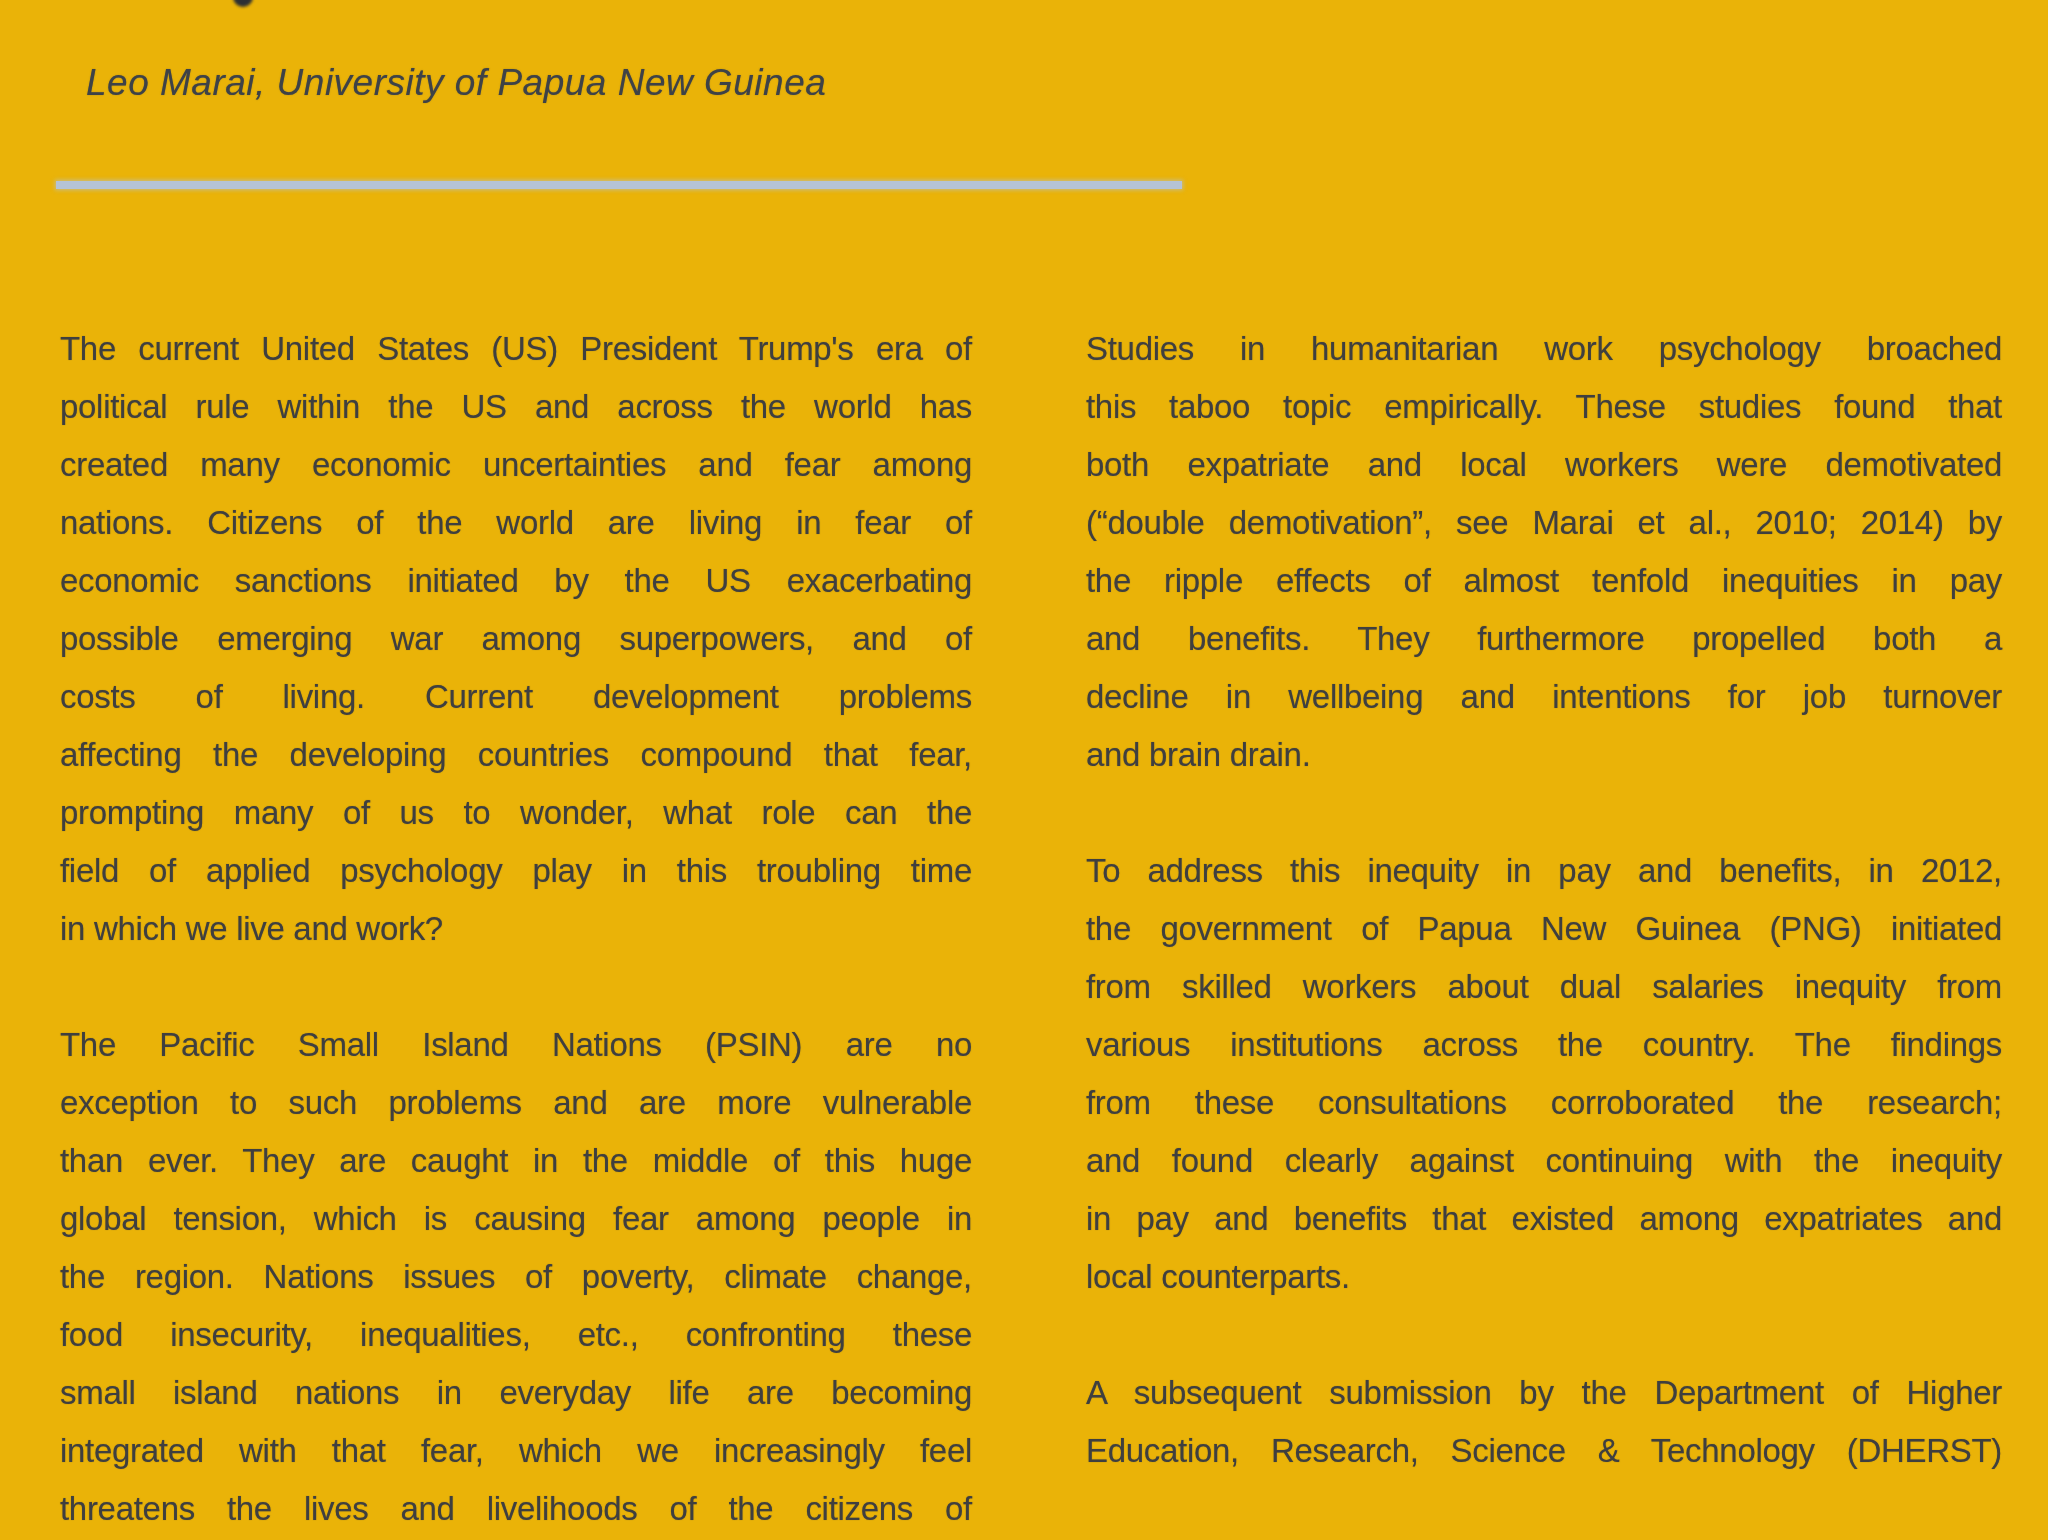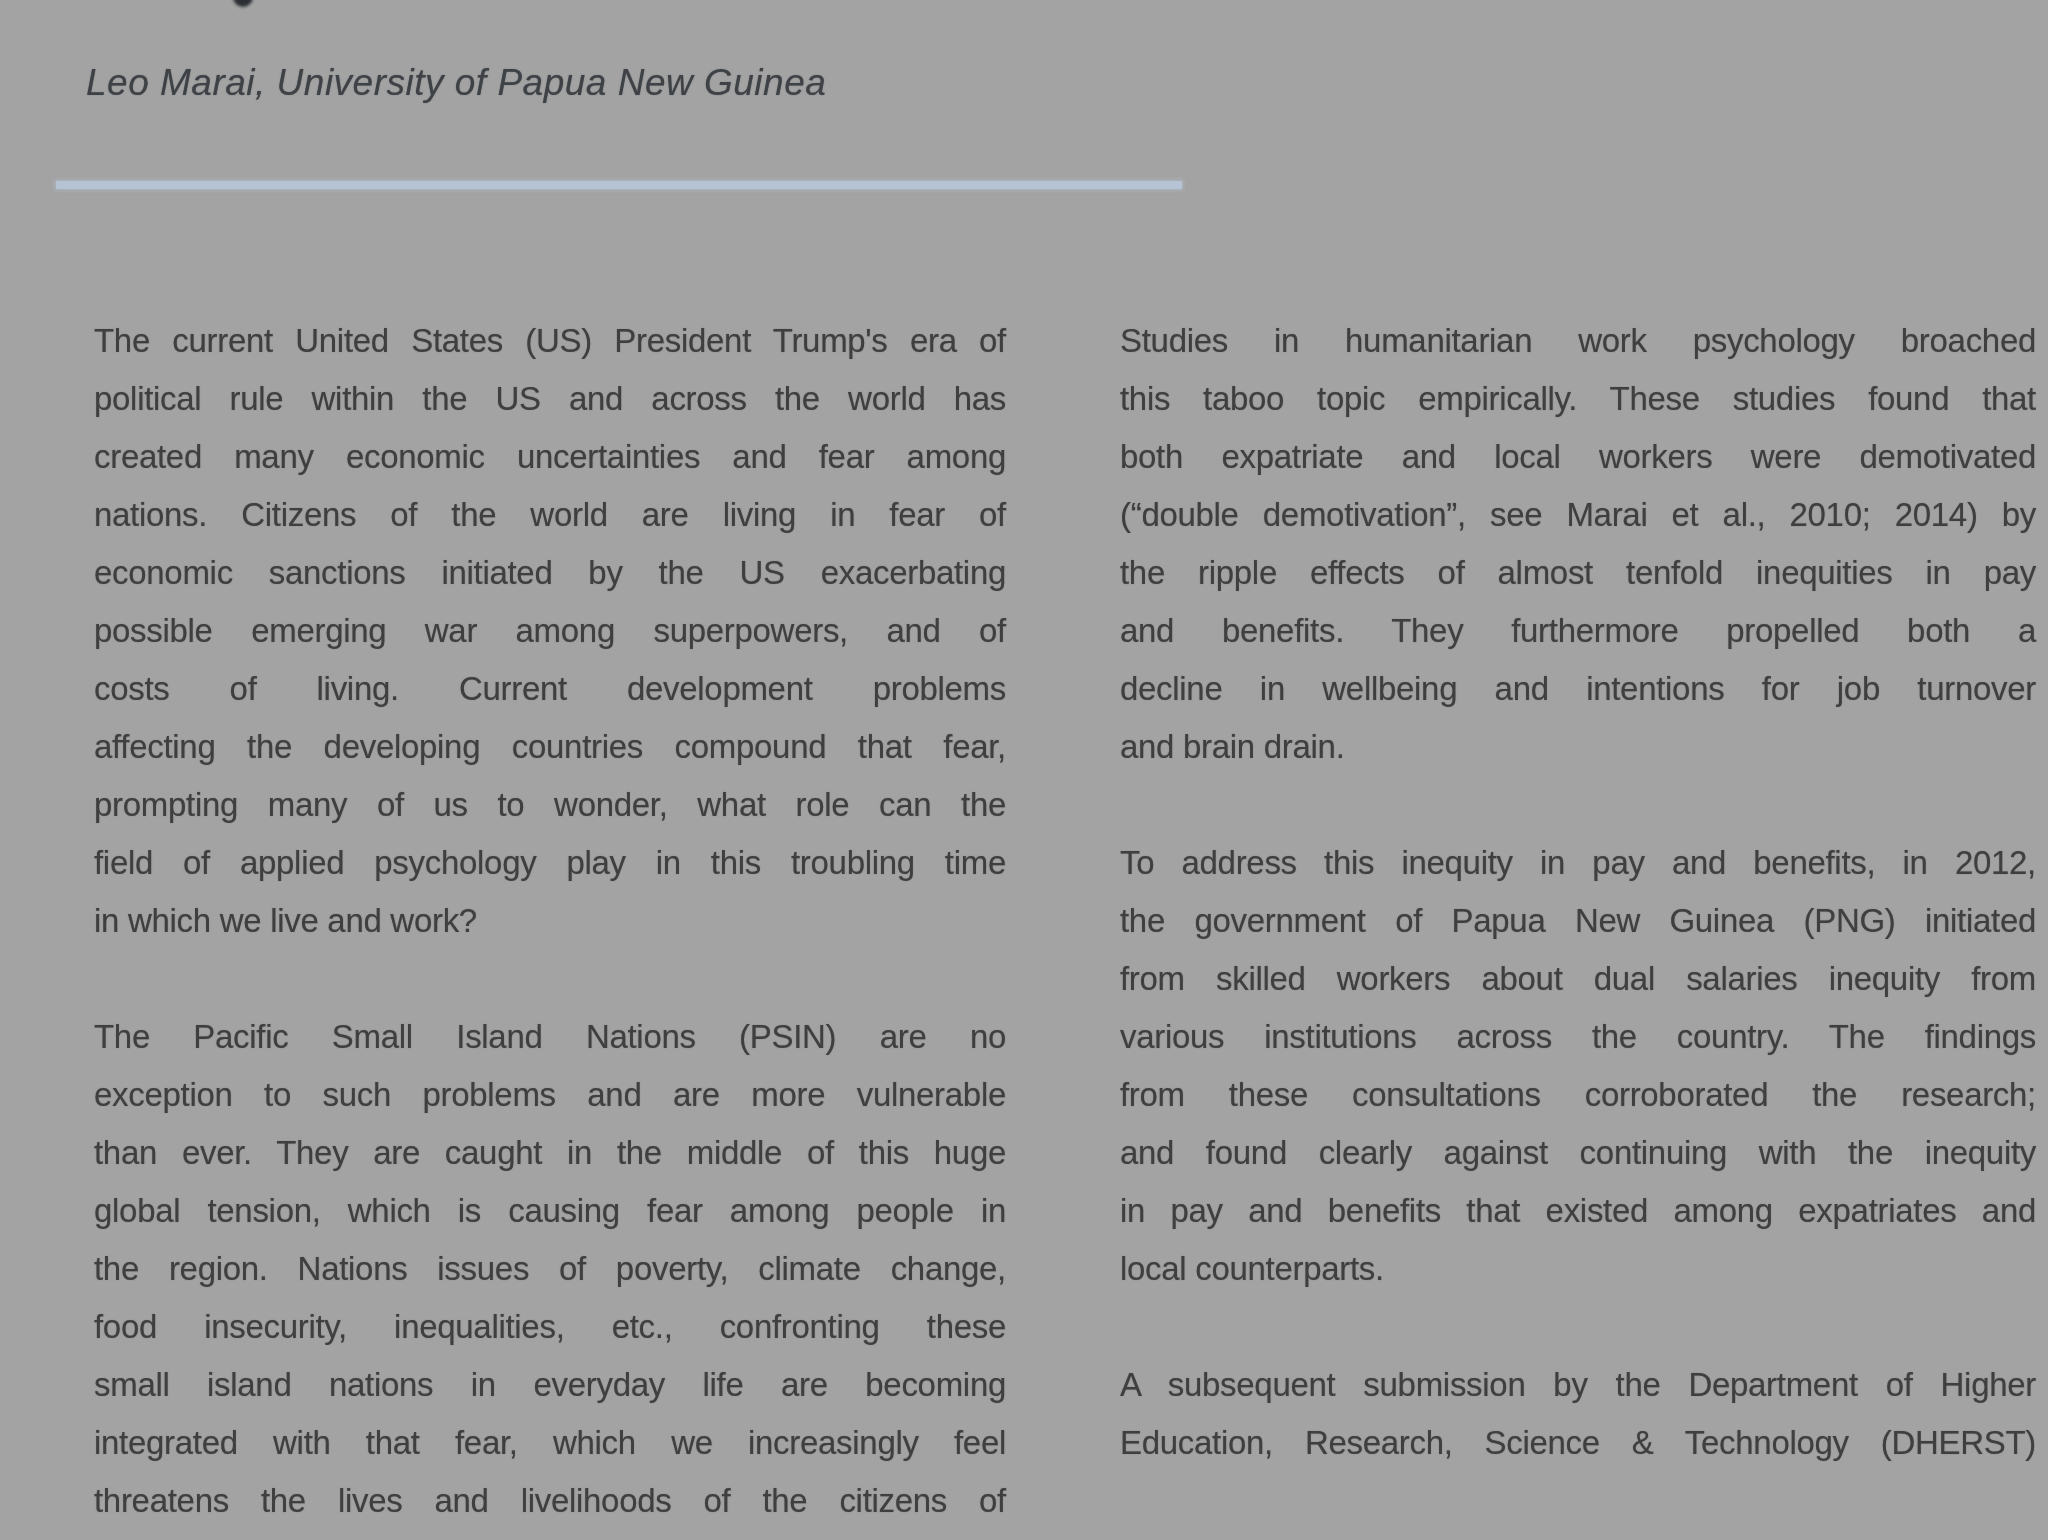--- a/index.html
+++ b/index.html
@@ -4,21 +4,21 @@
 <style>
   html, body {
     margin: 0;
     padding: 0;
     background: #ffffff;
   }
   .page {
     position: relative;
     width: 2048px;
     height: 1540px;
-    background: #a3a3a3;
+    background: #eab308;
     overflow: hidden;
     font-family: "Liberation Sans", "DejaVu Sans", sans-serif;
   }
 
   
   .remnant {
     position: absolute;
     left: 233px;
     top: -4px;
     width: 20px;
@@ -46,26 +46,25 @@
     left: 56px;
     top: 181px;
     width: 1126px;
     height: 8px;
     background: #b5c3d5;
     box-shadow: 0 0 4px 1px rgba(181,195,213,0.65);
   }
 
   .col {
     position: absolute;
-    top: 312px;
+    top: 320px;
     color: #3f3f3f;
     font-size: 33px;
     letter-spacing: -0.3px;
     text-shadow: 0 0 1.1px rgba(63,63,63,0.5);
-    margin-left: 34px;
   }
   .col-left  { left: 60px;  width: 912px; }
   .col-right { left: 1086px; width: 916px; }
 
   .para { margin: 0; }
   .para + .para { margin-top: 58px; } 
 
   .line {
     height: 58px;
     line-height: 58px;

